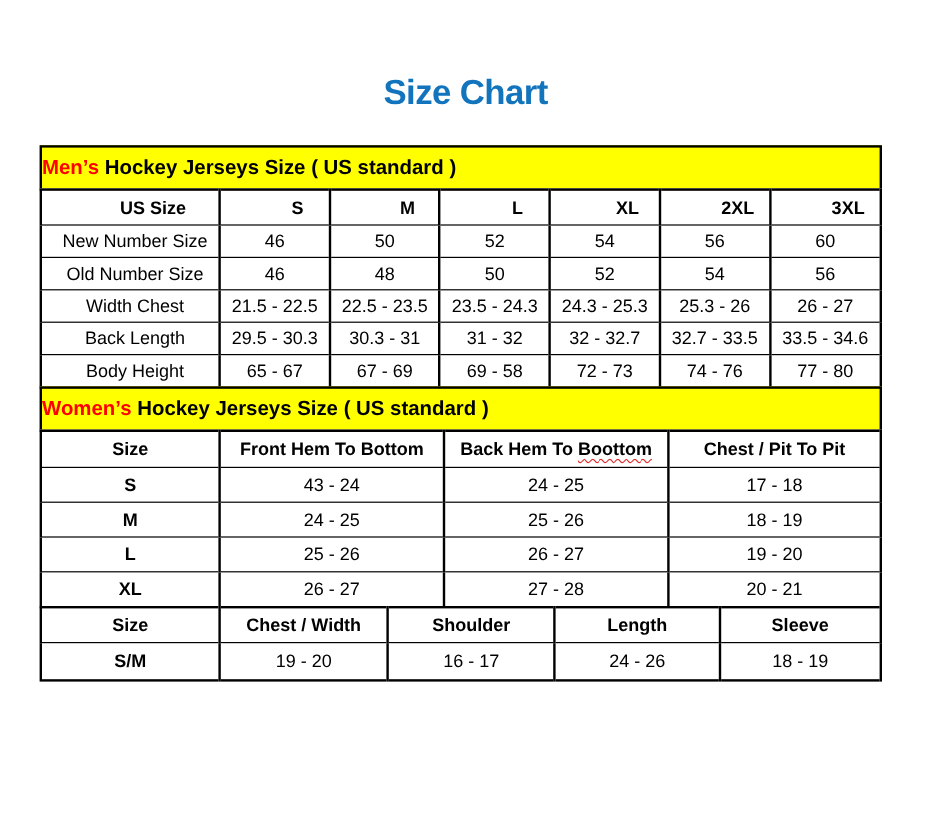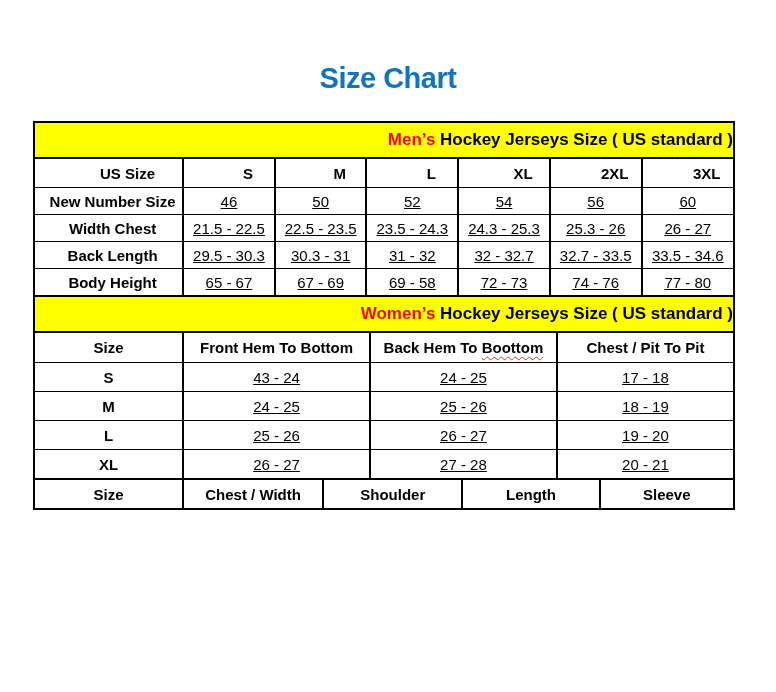--- a/index.html
+++ b/index.html
@@ -30,21 +30,21 @@
     left: 33px;
     top: 121px;
     width: 702px;
   }
   .banner {
     box-sizing: border-box;
     height: 38px;
     line-height: 34px;
     background: #ffff00;
     border: 2px solid #000000;
-    text-align: right;
+    text-align: left;
     font-size: 17px;
     font-weight: bold;
     margin-top: -2px;
   }
   .banner:first-child { margin-top: 0; }
   .banner .accent { color: #ff0000; }
   table.size-table {
     width: 100%;
     border-collapse: collapse;
     table-layout: fixed;
@@ -59,23 +59,23 @@
     border-left: 2px solid #000000;
     border-right: 2px solid #000000;
     text-align: center;
     vertical-align: middle;
     font-size: 15px;
     padding: 0 2px;
     white-space: nowrap;
     overflow: hidden;
   }
   table.size-table thead th { font-weight: bold; }
-  table.size-table td { font-weight: normal; text-decoration: underline; }
+  table.size-table td { font-weight: normal; }
   table.size-table th.row-label { font-weight: bold; }
-  table.mens th.row-label { font-weight: bold; padding-left: 10px; }
+  table.mens th.row-label { font-weight: normal; padding-left: 10px; }
   table.mens thead th { height: 28px; padding-left: 40px; }
   table.mens tbody th, table.mens tbody td { height: 26px; }
   table.womens thead th { height: 29px; }
   table.womens tbody th, table.womens tbody td { height: 28px; }
   table.youth thead th { height: 28px; }
   table.youth tbody th, table.youth tbody td { height: 30px; }
   .squiggle {
     text-decoration-line: underline;
     text-decoration-style: wavy;
     text-decoration-color: #e03030;
@@ -121,20 +121,29 @@
           <tr>
             <th class="row-label" scope="row">New Number Size</th>
             <td>46</td>
             <td>50</td>
             <td>52</td>
             <td>54</td>
             <td>56</td>
             <td>60</td>
           </tr>
           <tr>
+            <th class="row-label" scope="row">Old Number Size</th>
+            <td>46</td>
+            <td>48</td>
+            <td>50</td>
+            <td>52</td>
+            <td>54</td>
+            <td>56</td>
+          </tr>
+          <tr>
             <th class="row-label" scope="row">Width Chest</th>
             <td>21.5 - 22.5</td>
             <td>22.5 - 23.5</td>
             <td>23.5 - 24.3</td>
             <td>24.3 - 25.3</td>
             <td>25.3 - 26</td>
             <td>26 - 27</td>
           </tr>
           <tr>
             <th class="row-label" scope="row">Back Length</th>
@@ -214,17 +223,24 @@
         <thead>
           <tr>
             <th>Size</th>
             <th>Chest / Width</th>
             <th>Shoulder</th>
             <th>Length</th>
             <th>Sleeve</th>
           </tr>
         </thead>
         <tbody>
+          <tr>
+            <th class="row-label" scope="row">S/M</th>
+            <td>19 - 20</td>
+            <td>16 - 17</td>
+            <td>24 - 26</td>
+            <td>18 - 19</td>
+          </tr>
         </tbody>
       </table>
 
   </div>
 </div>
 
 </body></html>

